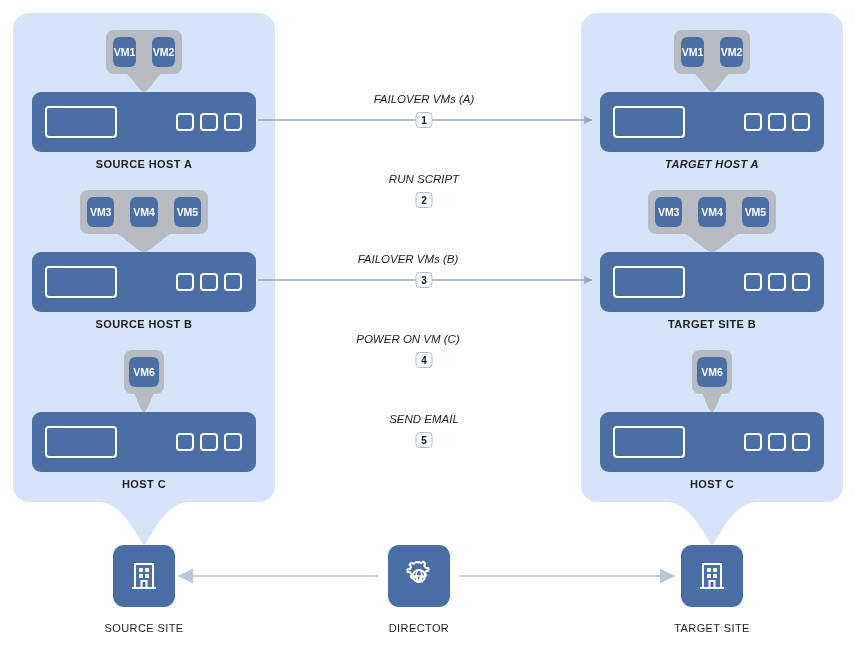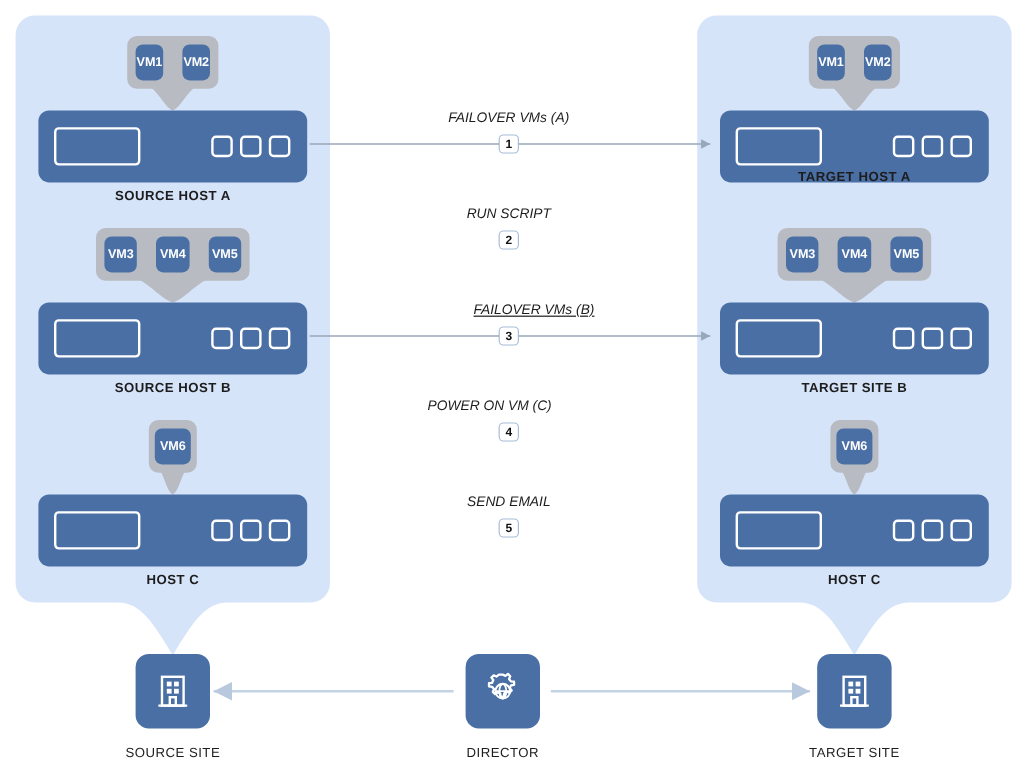--- a/index.html
+++ b/index.html
@@ -266,21 +266,21 @@
       <div class="vm">VM2</div>
     </div>
   </div>
 
   <div class="host" style="left:600px; top:92px; width:224px; height:60px;">
     <div class="bay big"></div>
     <div class="bay sm s1"></div>
     <div class="bay sm s2"></div>
     <div class="bay sm s3"></div>
   </div>
-  <div class="host-caption" style="left:600px; top:142px; width:224px;">TARGET HOST A</div>
+  <div class="host-caption" style="left:600px; top:158px; width:224px;font-style:italic;">TARGET HOST A</div>
 
   <div class="vmgroup" style="left:648px; top:190px; width:128px; height:44px;">
     <div class="tray" style="width:128px; height:44px;"></div>
     <div class="vms" style="width:128px; height:44px;">
       <div class="vm">VM3</div>
       <div class="vm">VM4</div>
       <div class="vm">VM5</div>
     </div>
   </div>
 
@@ -306,21 +306,21 @@
     <div class="bay sm s3"></div>
   </div>
   <div class="host-caption" style="left:600px; top:478px; width:224px;">HOST C</div>
 
   <div class="step-label" style="left:424px; top:93px;">FAILOVER VMs (A)</div>
   <div class="step-badge" style="left:424px; top:112px;">1</div>
 
   <div class="step-label" style="left:424px; top:173px;">RUN SCRIPT</div>
   <div class="step-badge" style="left:424px; top:192px;">2</div>
 
-  <div class="step-label" style="left:445px; top:253px;text-decoration:underline;">FAILOVER VMs (B)</div>
+  <div class="step-label" style="left:408px; top:253px;">FAILOVER VMs (B)</div>
   <div class="step-badge" style="left:424px; top:272px;">3</div>
 
   <div class="step-label" style="left:408px; top:333px;">POWER ON VM (C)</div>
   <div class="step-badge" style="left:424px; top:352px;">4</div>
 
   <div class="step-label" style="left:424px; top:413px;">SEND EMAIL</div>
   <div class="step-badge" style="left:424px; top:432px;">5</div>
 
   <div class="site-icon" style="left:113px; top:545px;">
     <svg width="34" height="34" viewBox="0 0 34 34">

